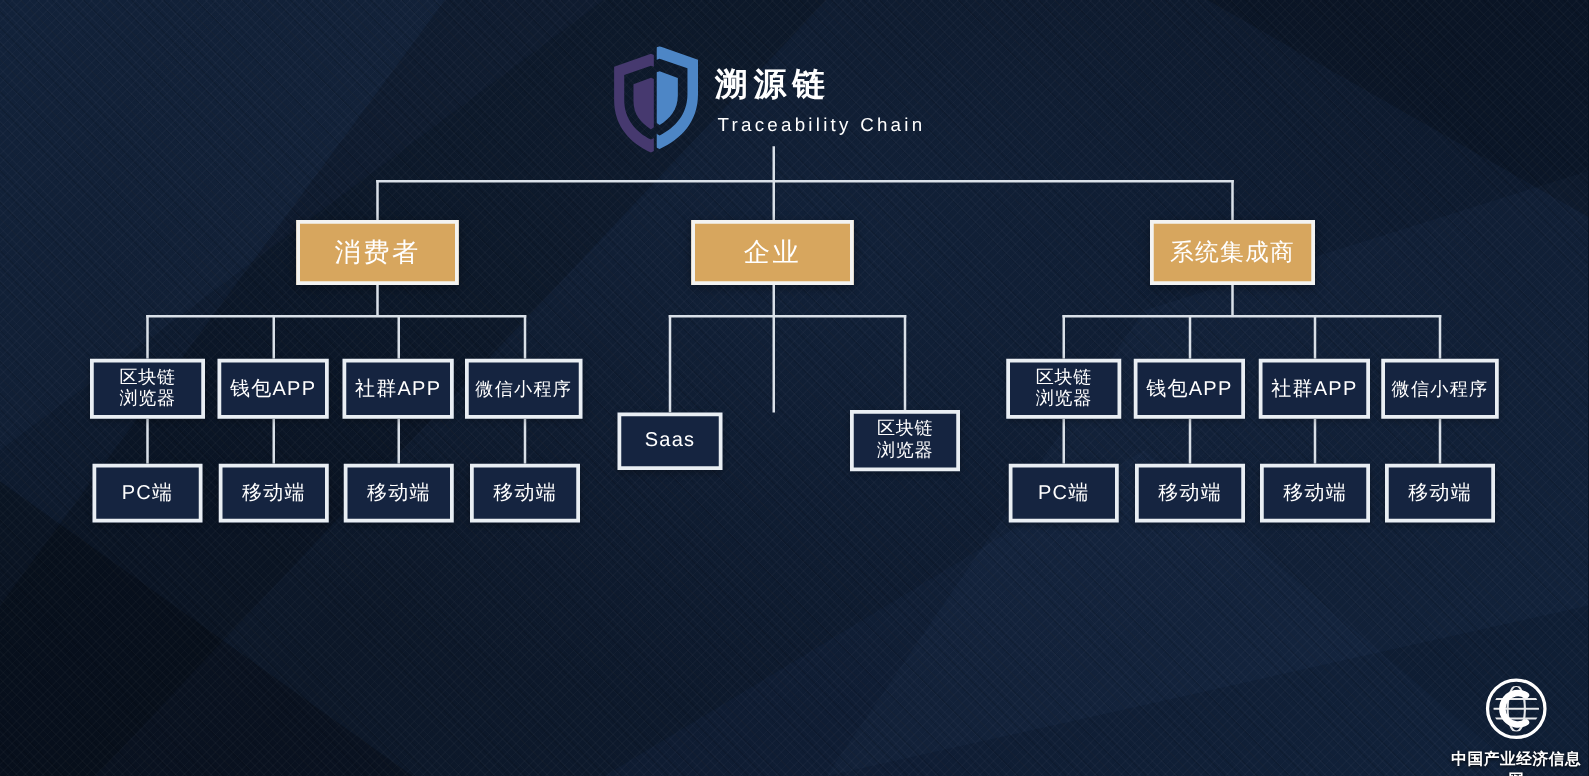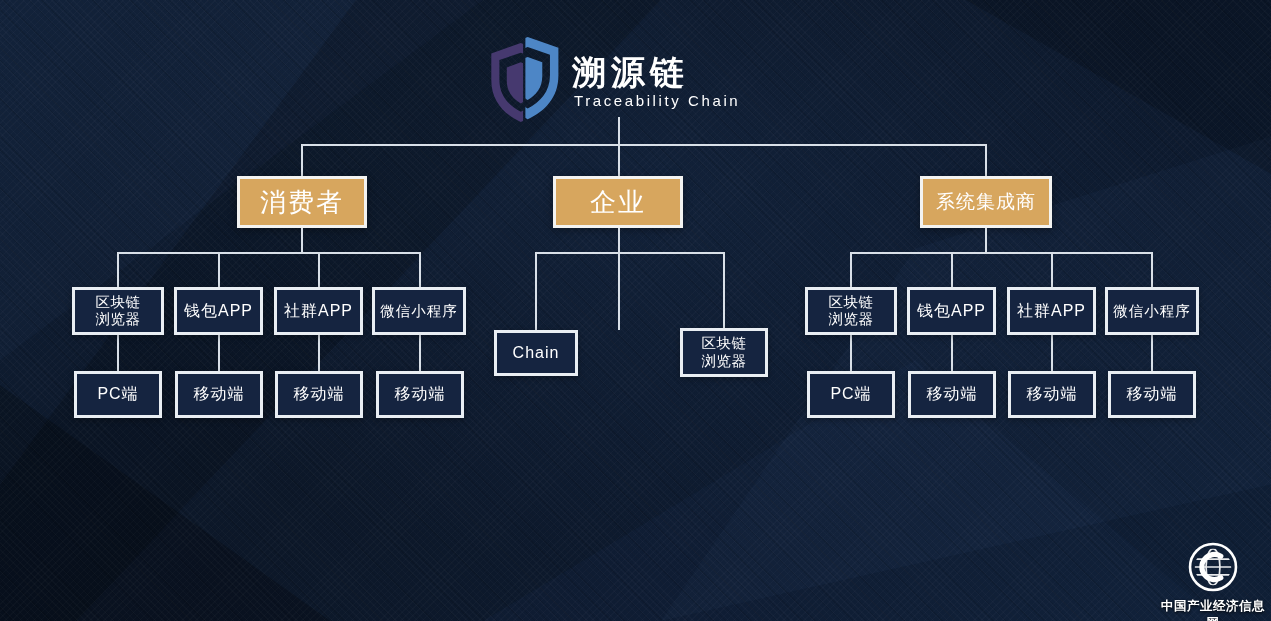--- a/index.html
+++ b/index.html
@@ -22,28 +22,28 @@
   .s2{background:rgba(0,0,0,0.16);clip-path:polygon(28% 0,52% 0,6% 100%,0 100%,0 78%);}
   .s3{background:rgba(64,106,168,0.055);clip-path:polygon(100% 22%,100% 78%,52% 100%,72% 40%);}
   .s4{background:rgba(0,0,0,0.22);clip-path:polygon(0 62%,26% 100%,0 100%);}
   .s5{background:rgba(72,114,176,0.045);clip-path:polygon(38% 100%,72% 58%,96% 100%);}
   .s6{background:rgba(0,0,0,0.16);clip-path:polygon(76% 0,100% 0,100% 28%);}
 
   .ln{position:absolute;background:#d9e0e8;}
 
   .node{position:absolute;display:flex;align-items:center;justify-content:center;
     text-align:center;color:#ffffff;box-sizing:border-box;white-space:pre-line;}
-  .gold{background:#d7a65e;border:3px solid #f3f3f1;font-size:26px;letter-spacing:2px;
+  .gold{background:#d7a65e;border:3px solid #f3f3f1;font-size:21px;letter-spacing:2px;
     box-shadow:0 2px 8px rgba(0,0,0,0.35);}
   .gold.small{font-size:19px;letter-spacing:1px;}
   .dark{background:#152440;border:3px solid #e9eef3;font-size:16px;letter-spacing:1px;
     box-shadow:0 2px 6px rgba(0,0,0,0.3);}
   .dark.two{font-size:14.5px;line-height:1.18;letter-spacing:0.5px;}
 
-  .logo-title{position:absolute;left:572px;top:50px;color:#fff;font-size:34px;
+  .logo-title{position:absolute;left:572px;top:50px;color:#fff;font-size:26px;
     font-weight:bold;letter-spacing:5px;}
   .logo-sub{position:absolute;left:574px;top:92px;color:#fff;font-size:15px;
     letter-spacing:2.6px;font-weight:400;}
 
   .wm{position:absolute;left:1158px;top:541px;width:110px;text-align:center;color:#fff;}
   .wm-name{font-size:12.5px;font-weight:bold;letter-spacing:0.5px;
     text-shadow:0 1px 3px rgba(0,0,0,0.9);margin-top:1px;}
 </style>
 </head>
 <body>
@@ -113,21 +113,21 @@
   <div class="node dark" style="left:175px;top:371px;width:88px;height:47px;">移动端</div>
   <div class="node dark" style="left:275px;top:371px;width:88px;height:47px;">移动端</div>
   <div class="node dark" style="left:376px;top:371px;width:88px;height:47px;">移动端</div>
 
   <div class="ln" style="left:618px;top:228px;width:2px;height:25px;"></div>
   <div class="ln" style="left:535px;top:252px;width:190px;height:2px;"></div>
   <div class="ln" style="left:535px;top:252px;width:2px;height:78px;"></div>
   <div class="ln" style="left:618px;top:252px;width:2px;height:78px;"></div>
   <div class="ln" style="left:723px;top:252px;width:2px;height:78px;"></div>
 
-  <div class="node dark" style="left:494px;top:330px;width:84px;height:46px;">Chain</div>
+  <div class="node dark" style="left:494px;top:330px;width:84px;height:46px;">Saas</div>
   <div class="node dark two" style="left:680px;top:328px;width:88px;height:49px;">区块链
 浏览器</div>
 
   <div class="ln" style="left:985px;top:228px;width:2px;height:25px;"></div>
   <div class="ln" style="left:850px;top:252px;width:303px;height:2px;"></div>
   <div class="ln" style="left:850px;top:252px;width:2px;height:35px;"></div>
   <div class="ln" style="left:951px;top:252px;width:2px;height:35px;"></div>
   <div class="ln" style="left:1051px;top:252px;width:2px;height:35px;"></div>
   <div class="ln" style="left:1151px;top:252px;width:2px;height:35px;"></div>
   <div class="ln" style="left:850px;top:335px;width:2px;height:36px;"></div>

